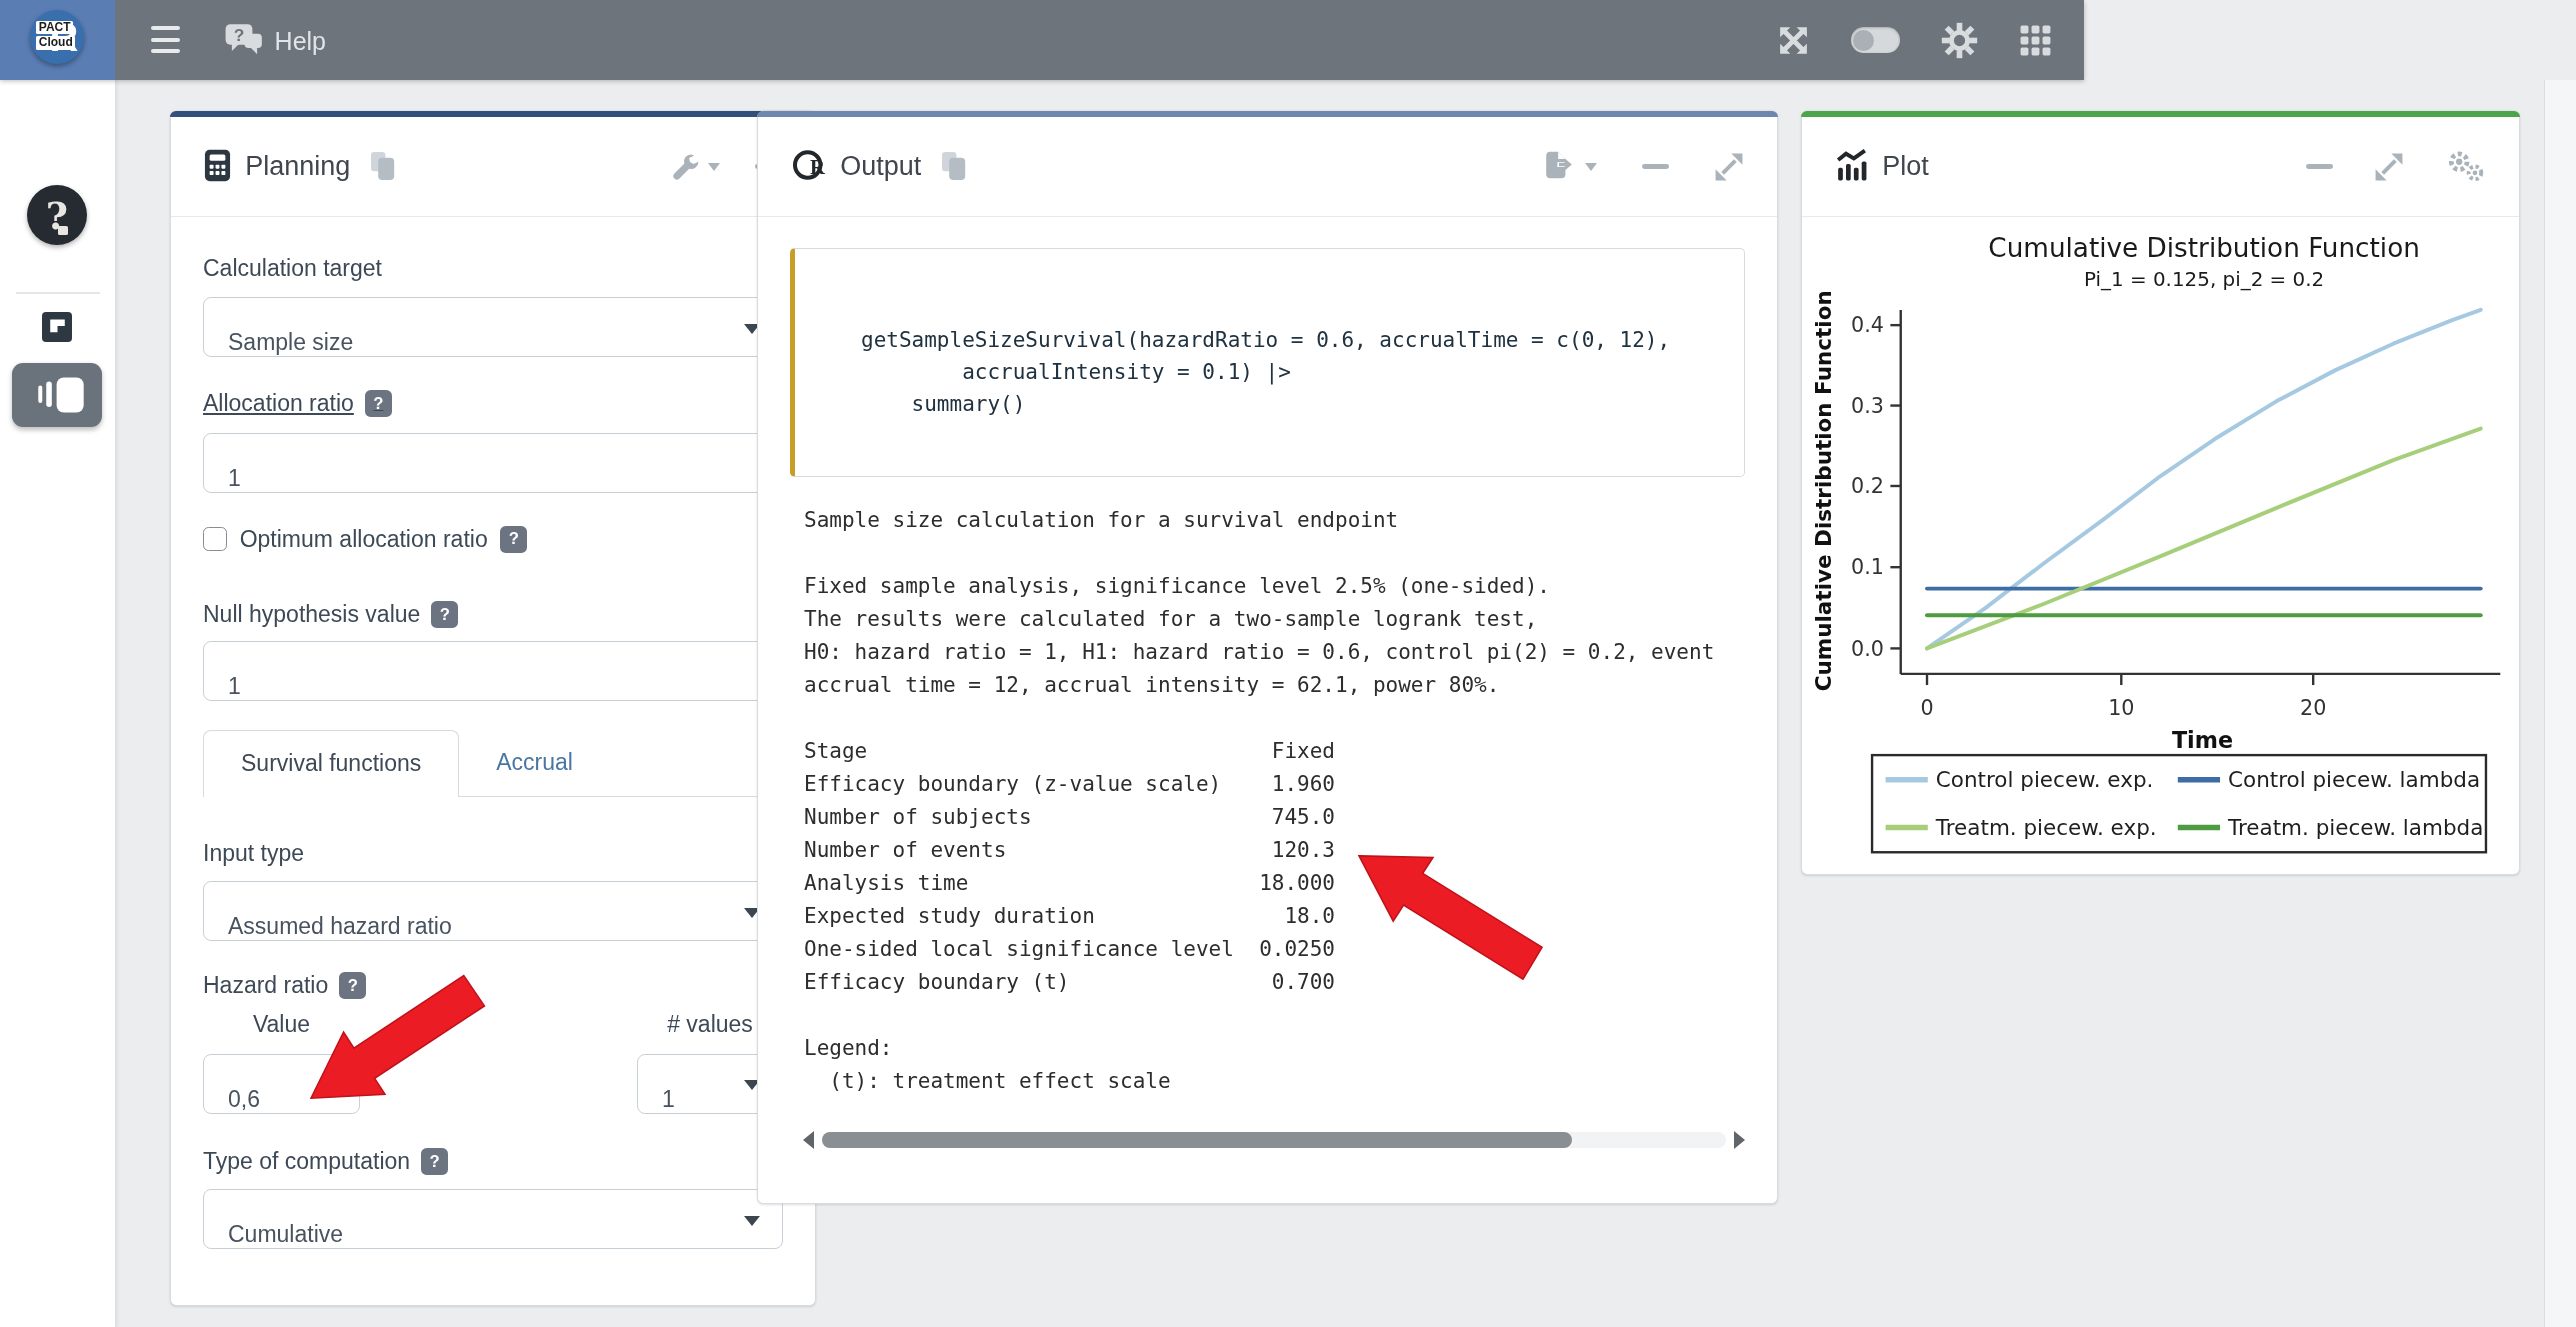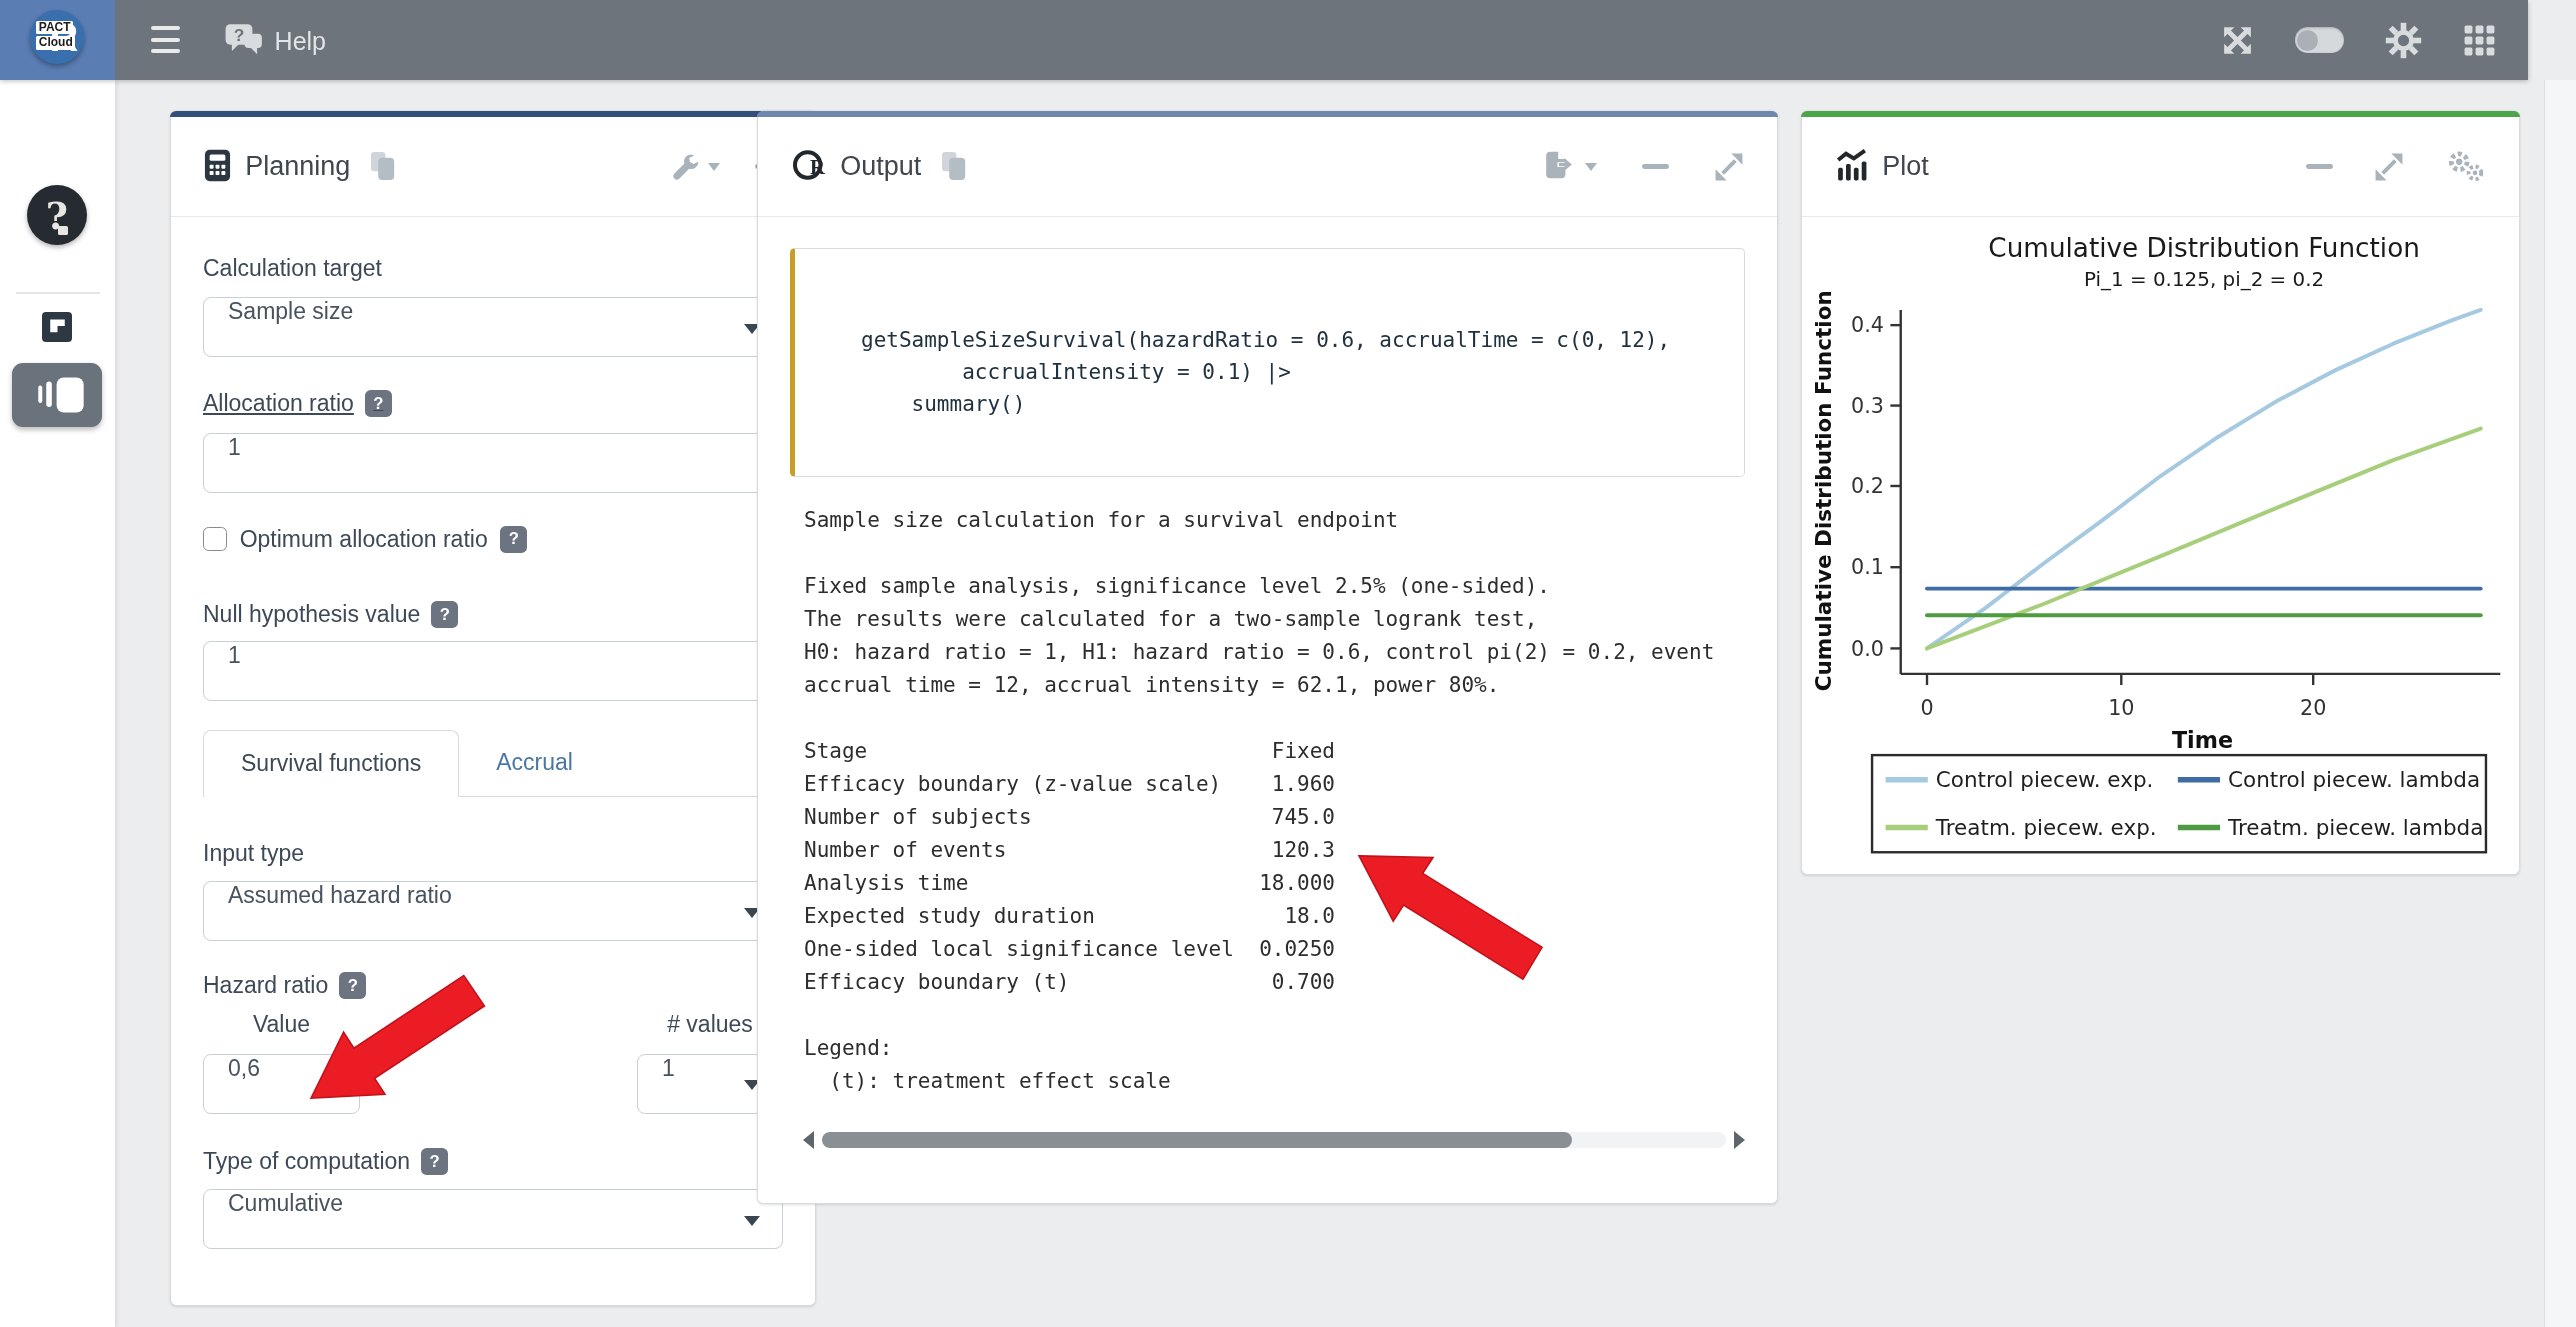--- a/index.html
+++ b/index.html
@@ -1,21 +1,21 @@
 <!DOCTYPE html>
 <html style="font-size:12.7px"><head>
 <meta charset="utf-8">
 <style>
   * { margin:0; padding:0; box-sizing:border-box; }
   html,body { background:#dfe1e3; }
   body { font-family:"Liberation Sans", sans-serif; }
   .screen { position:relative; width:2576px; height:1328px; background:#ebedef; overflow:hidden; }
 
   
-  .topbar { position:absolute; left:0; top:0; width:2528px; height:80px; background:#6e747b; box-shadow:0 1.6px 4.8px rgba(0,0,0,.25); z-index:5;padding-left:40px; }
+  .topbar { position:absolute; left:0; top:0; width:2084px; height:80px; background:#6e747b; box-shadow:0 1.6px 4.8px rgba(0,0,0,.25); z-index:5;padding-left:40px; }
   .logo-block { position:absolute; left:0; top:0; width:115px; height:80px; background:#5a7db4; }
   .logo-circle { position:absolute; left:30px; top:10.3px; width:54px; height:54px; border-radius:50%; background:#3a6fae; box-shadow:0 2.4px 4.8px rgba(0,0,0,.35); }
   .logo-r { position:absolute; right:5.6px; top:4.8px; font-size:40px; font-weight:bold; color:#ffffff; font-family:"Liberation Sans",sans-serif; }
   .logo-chip { position:absolute; left:6.4px; background:#ffffff; color:#1c1c1c; font-size:12px; font-weight:bold; line-height:13.5px; padding:0 2.4px; border-radius:1.6px; }
   .chip1 { top:10.3px; } .chip2 { top:26px; }
   .hamburger { position:absolute; left:151px; top:26px; width:29px; height:27px; display:flex; flex-direction:column; justify-content:space-between; cursor:pointer; }
   .hamburger span { display:block; height:4px; border-radius:2.4px; background:#e8eaec; }
   .help-wrap { position:absolute; left:224px; top:21px; display:flex; align-items:center; gap:9.6px; }
   .help-label { color:#e2e5e8; font-size:25px; }
   .topbar-right { position:absolute; right:32px; top:0; height:80px; display:flex; align-items:center; gap:41px; }
@@ -40,21 +40,21 @@
   .hdr-icons { display:flex; align-items:center; gap:35px; }
   .icon-btn { cursor:pointer; display:flex; align-items:center; }
   .minus-glyph { width:27px; height:4.8px; border-radius:2.4px; background:#aab2ba; }
   .caret-down { width:0; height:0; border-left:8px solid transparent; border-right:8px solid transparent; border-top:9.6px solid #aab2ba; }
 
   
   .panel-body { position:absolute; left:0; top:104px; right:0; bottom:0; }
   .p-body { padding:38px 32px 0 32px; }
   .form-label { display:flex; align-items:center; gap:11px; font-size:23px; line-height:29px; color:#3d4956; }
   .help-badge { width:27px; height:27px; border-radius:5.6px; background:#6b7480; color:#ffffff; font-size:16.7px; font-weight:bold; display:flex; align-items:center; justify-content:center; }
-  .control { height:60px; border:0.8px solid #c8d0d7; border-radius:8px; background:#fff; display:flex; align-items:flex-start; padding:0 24px; font-size:23px; color:#48535f; position:relative; }
+  .control { height:60px; border:0.8px solid #c8d0d7; border-radius:8px; background:#fff; display:flex; align-items:flex-end; padding:0 24px; font-size:23px; color:#48535f; position:relative; }
   .control .sel-caret { position:absolute; right:22px; top:25.5px; width:0; height:0; border-left:8.8px solid transparent; border-right:8.8px solid transparent; border-top:10.3px solid #3c4650; }
   .mt-label { margin-top:32px;text-decoration:underline; }
   .mt-ctrl { margin-top:14.3px; }
   .check-row { margin-top:33px; display:flex; align-items:center; gap:12.7px; }
   .checkbox { width:24px; height:24px; border:1.6px solid #848c94; border-radius:5.6px; background:#fff; }
   .tabs { margin-top:29px; display:flex; height:67px; }
   .tab-active { border:0.8px solid #d6dbdf; border-bottom:none; border-radius:8px 8px 0 0; background:#fff; padding:0 37px; display:flex; align-items:center; font-size:23px; color:#3d4956; cursor:pointer; }
   .tab-rest { flex:1; display:flex; border-bottom:0.8px solid #d6dbdf; }
   .tab-inactive { padding:0 37px; display:flex; align-items:center; font-size:23px; color:#4a76a3; cursor:pointer; }
   .hr-row { margin-top:15px; display:flex; justify-content:space-between; }

